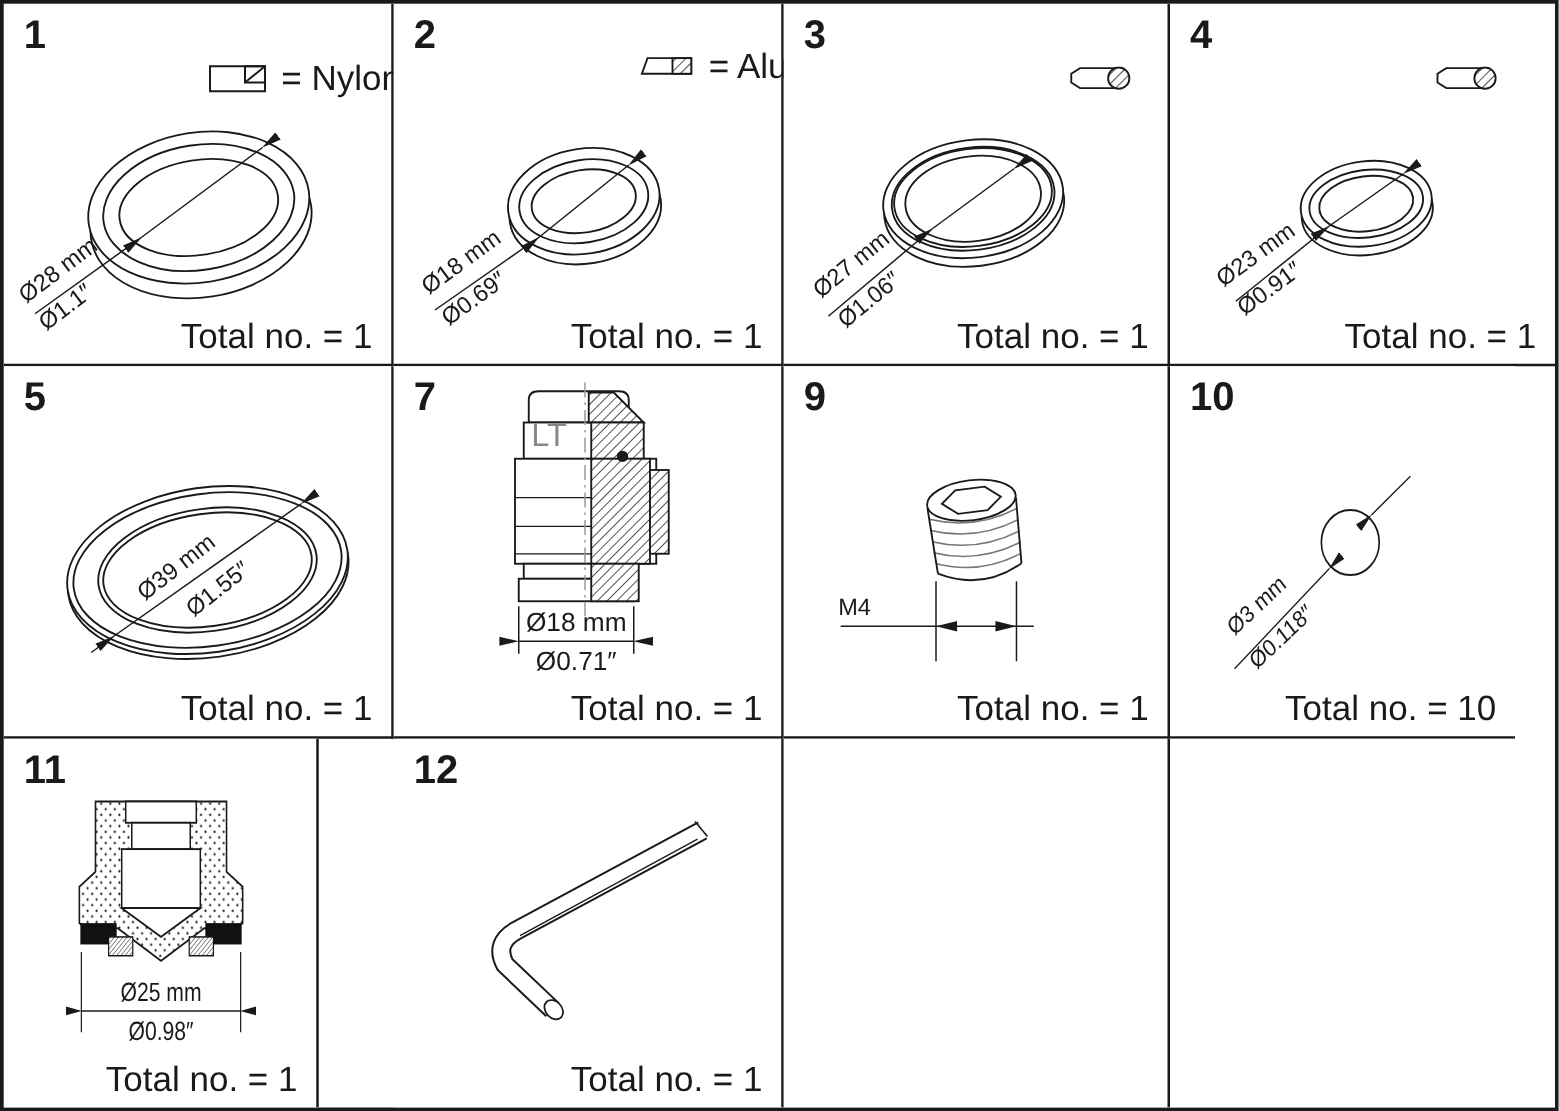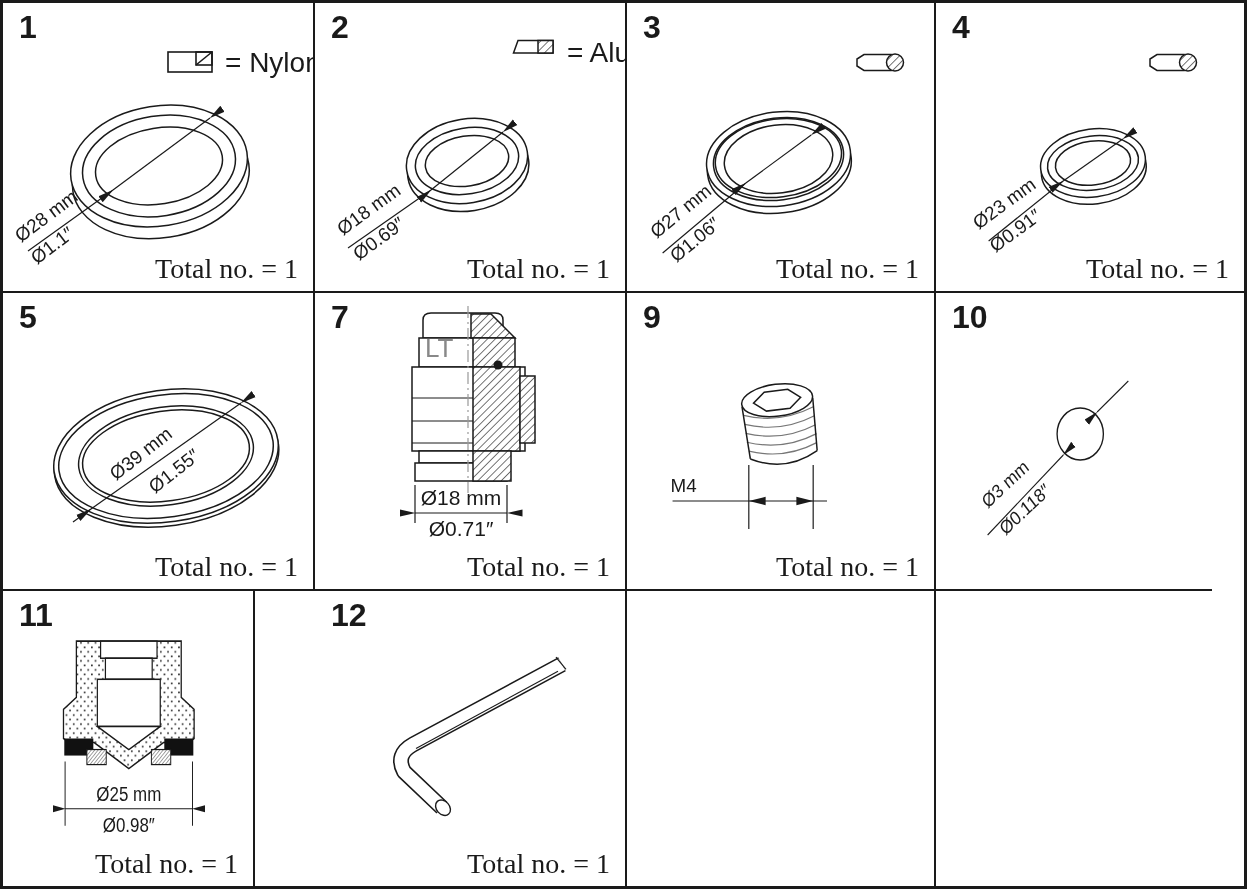--- a/index.html
+++ b/index.html
@@ -20,26 +20,26 @@
     border-bottom:2px solid #1a1a1a;
     background:#fff;
   }
   .cell.lastcol{border-right:none;}
   .cell.lastrow{border-bottom:none;}
   .num{
     position:absolute;left:16px;top:8px;
     font-size:32px;font-weight:bold;line-height:1;
   }
   .legend{
-    position:absolute;display:flex;align-items:flex-start;gap:10px;
+    position:absolute;display:flex;align-items:center;gap:10px;
     font-size:28px;line-height:1;white-space:nowrap;padding-left:36px;
   }
   .total{
     position:absolute;right:15px;bottom:8px;
-    font-size:28px;line-height:1;white-space:nowrap;font-family:Liberation Serif, serif;
+    font-size:28px;line-height:1;white-space:nowrap;
   }
   svg.draw{position:absolute;left:0;top:0;width:100%;height:100%;}
   .dimtxt{font-family:"Liberation Sans", sans-serif;font-size:19px;fill:#1a1a1a;}
   .dimtxt2{font-family:"Liberation Sans", sans-serif;font-size:21px;fill:#1a1a1a;}
 </style>
 </head>
 <body>
 
 <svg width="0" height="0" style="position:absolute" aria-hidden="true">
   <defs>
@@ -265,20 +265,21 @@
     <div class="num">10</div>
     <svg class="draw" viewBox="0 0 310 296" preserveAspectRatio="none">
       <circle cx="162" cy="141" r="26" stroke="#1a1a1a" stroke-width="1.5" fill="#fff"></circle>
       <g stroke="#1a1a1a" stroke-width="1.2" fill="none">
         <line x1="181" y1="119" x2="216" y2="88" marker-start="url(#arrA)"></line>
         <line x1="143" y1="162" x2="58" y2="242" marker-start="url(#arrA)"></line>
       </g>
       <text class="dimtxt" transform="translate(58,216) rotate(-40)">Ø3 mm</text>
       <text class="dimtxt" transform="translate(78,243) rotate(-40)">Ø0.118″</text>
     </svg>
+    <div class="total">Total no. = 10</div>
   </div>
 
   <div class="cell lastrow" style="left:0;top:588px;width:252px;height:295px">
     <div class="num">11</div>
     <svg class="draw" viewBox="0 0 310 294" preserveAspectRatio="none">
       <path d="M91,50 L221,50 L221,106 L237,118 L237,147 L230,151 L199,151 L156,177 L113,151 L82,151 L75,147 L75,118 L91,106 Z" fill="url(#pd)" stroke="#1a1a1a" stroke-width="1.6"></path>
       <rect x="76" y="147" width="36" height="17" fill="#111"></rect>
       <rect x="200" y="147" width="36" height="17" fill="#111"></rect>
       <rect x="104" y="158" width="24" height="15" fill="url(#pf)" stroke="#1a1a1a" stroke-width="1.2"></rect>
       <rect x="184" y="158" width="24" height="15" fill="url(#pf)" stroke="#1a1a1a" stroke-width="1.2"></rect>

